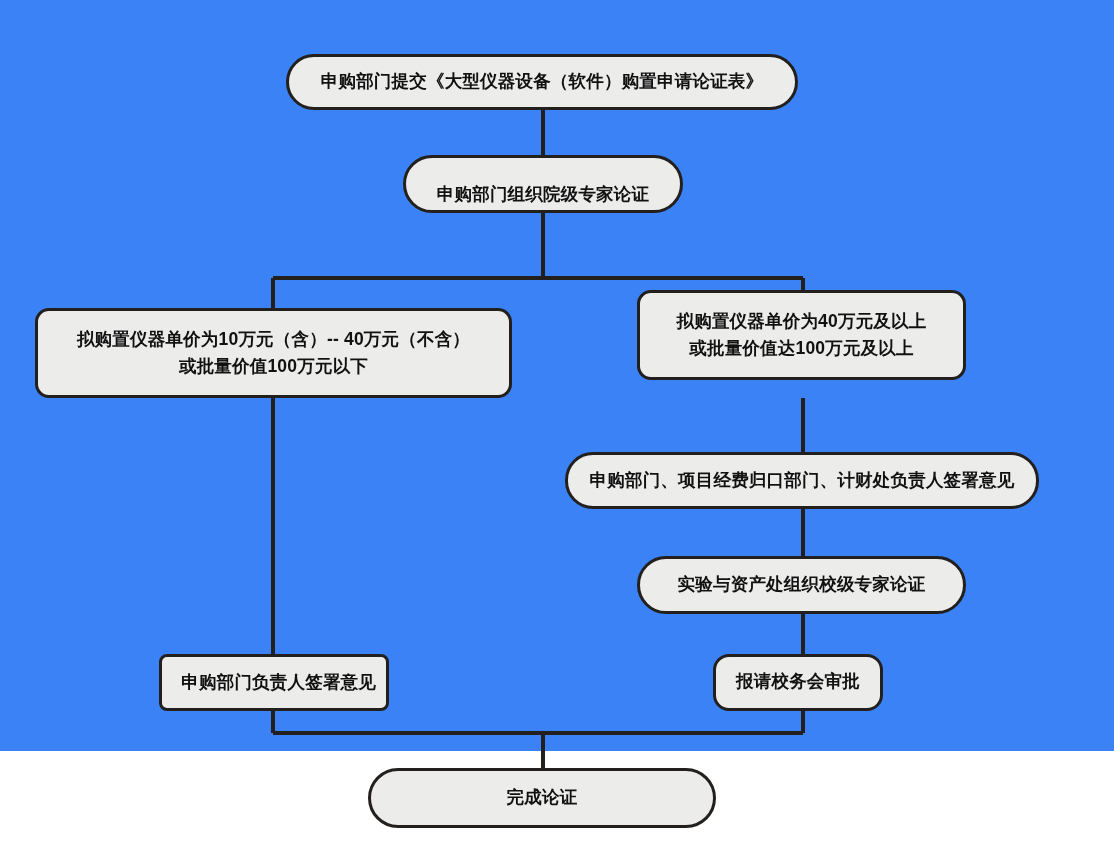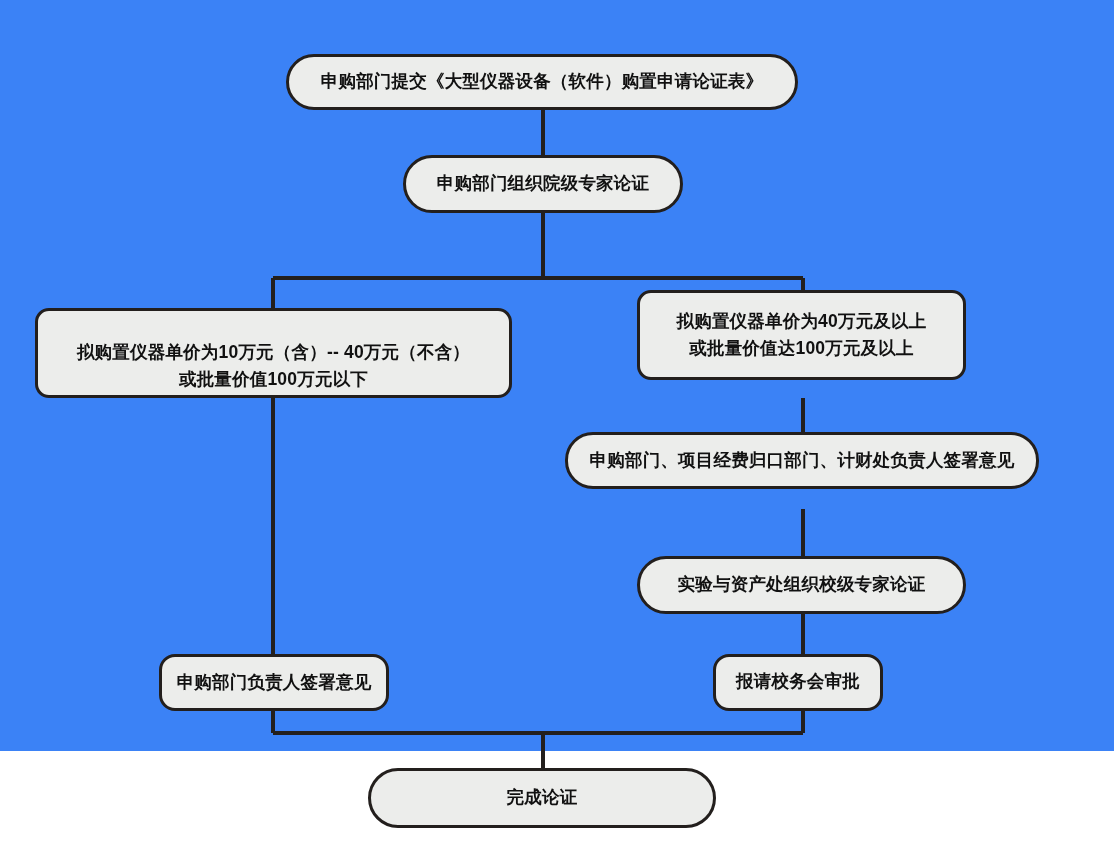--- a/index.html
+++ b/index.html
@@ -46,26 +46,26 @@
   }
   .node .node-line {
     display: block;
     white-space: nowrap;
   }
   .node-text {
     display: block;
   }
   
   #node-submit-form      { left: 286px;  top: 54px;  width: 512px; height: 56px;  border-radius: 28px; }
-  #node-dept-expert      { left: 403px;  top: 155px; width: 280px; height: 58px;  border-radius: 29px; }
-  #node-tier-low         { left: 35px;   top: 308px; width: 477px; height: 90px; align-items: flex-end;  }
+  #node-dept-expert      { left: 403px;  top: 155px; width: 280px; height: 58px;  border-radius: 29px; align-items: flex-end; }
+  #node-tier-low         { left: 35px;   top: 308px; width: 477px; height: 90px;  }
   #node-tier-high        { left: 637px;  top: 290px; width: 329px; height: 90px;  }
-  #node-multi-sign       { left: 565px;  top: 432px; width: 474px; height: 57px;  border-radius: 28px; text-align: right; }
+  #node-multi-sign       { left: 565px;  top: 452px; width: 474px; height: 57px;  border-radius: 28px; text-align: right; }
   #node-school-expert    { left: 637px;  top: 556px; width: 329px; height: 58px;  border-radius: 29px; }
-  #node-dept-head-sign   { left: 159px;  top: 654px; width: 230px; height: 57px;  border-radius: 16px; }
+  #node-dept-head-sign   { left: 159px;  top: 654px; width: 230px; height: 57px;  border-radius: 8px; justify-content: flex-end; }
   #node-board-approval   { left: 713px;  top: 654px; width: 170px; height: 57px;  border-radius: 16px; font-family: Liberation Mono, monospace; }
   #node-finish           { left: 368px;  top: 768px; width: 348px; height: 60px;  border-radius: 30px; }
 </style>
 </head>
 <body>
 
 <div id="flowchart">
 
   <svg id="connector-layer" viewBox="0 0 1114 854" width="1114" height="854" xmlns="http://www.w3.org/2000/svg">
     <g fill="none" stroke="#231f1d" stroke-width="4" stroke-linecap="butt" stroke-linejoin="miter">

